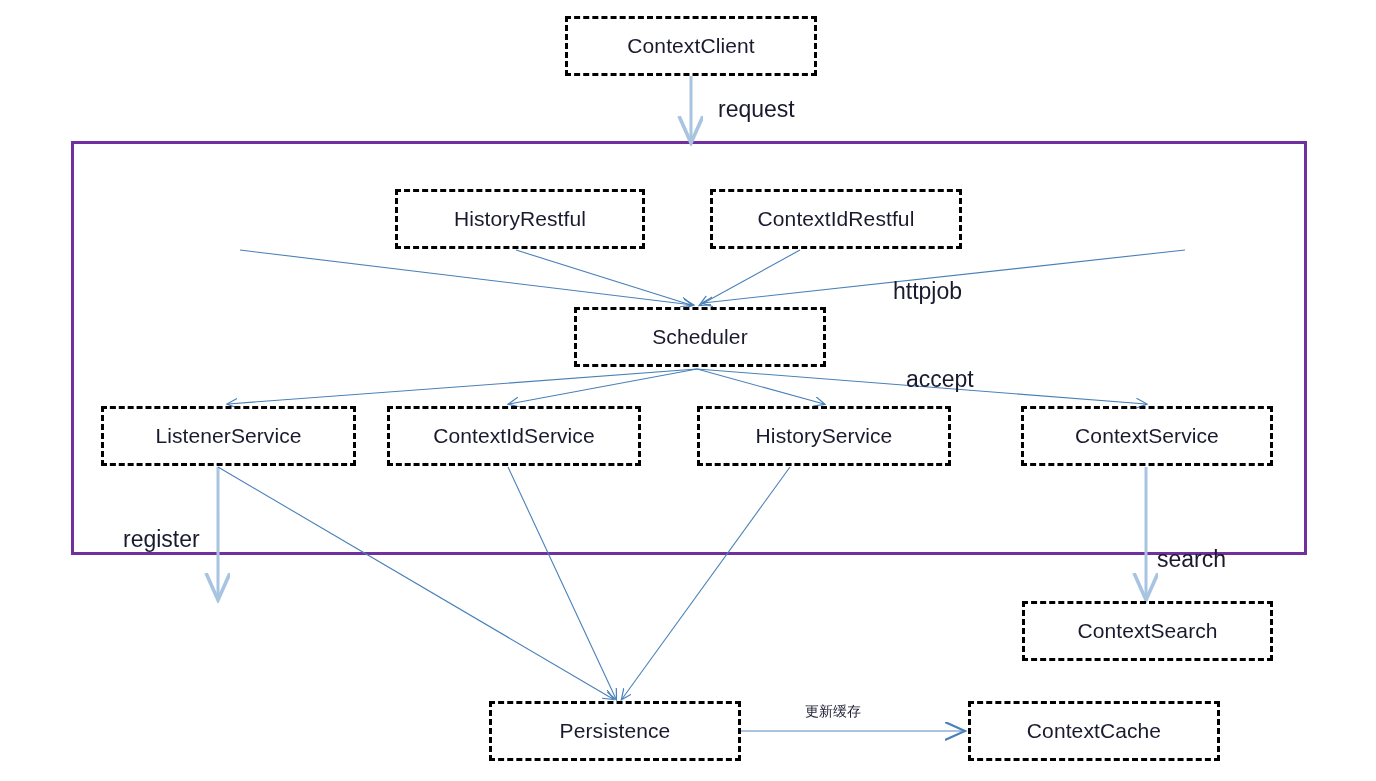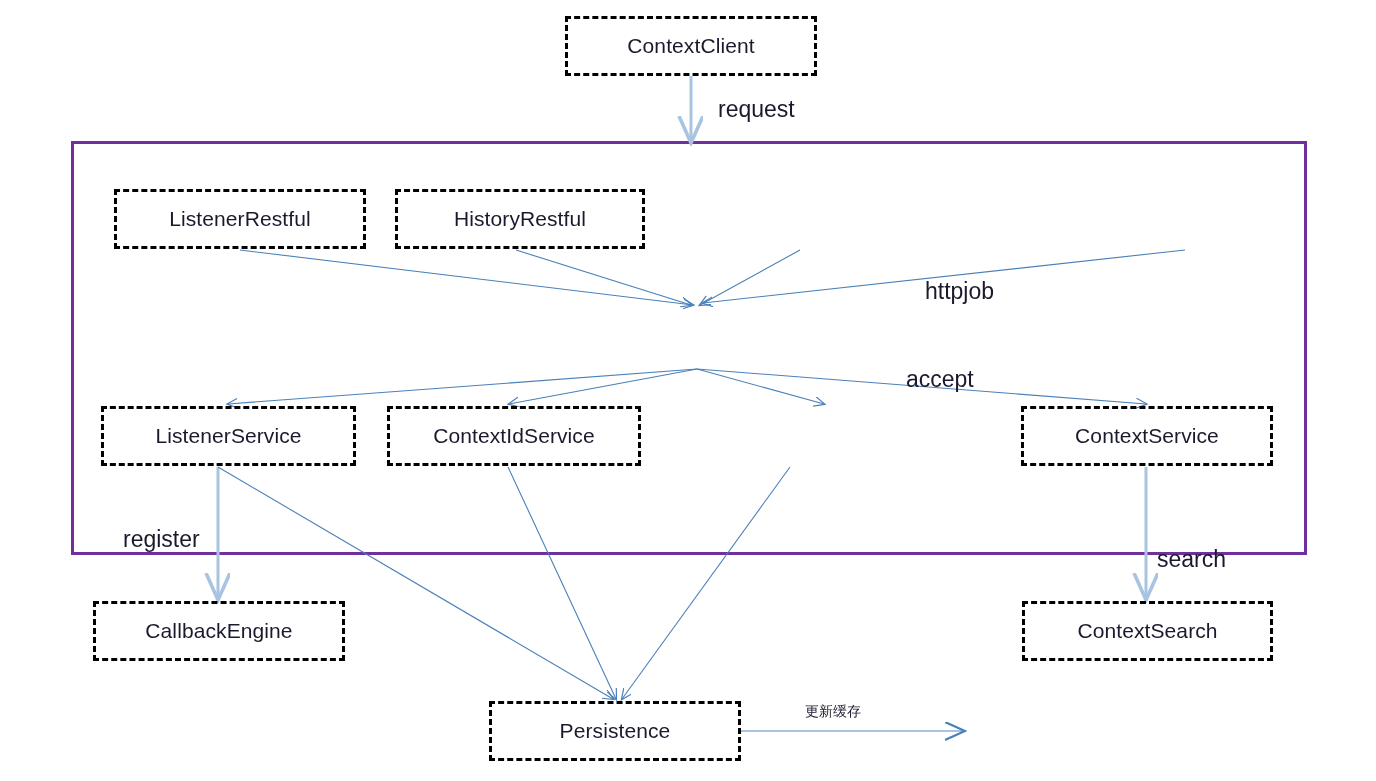--- a/index.html
+++ b/index.html
@@ -93,45 +93,51 @@
     <line x1="790" y1="467" x2="622" y2="699" stroke="#4a80b8" stroke-width="1.1" marker-end="url(#ah-thin)"></line>
 
     <line x1="1146" y1="467" x2="1146" y2="597" stroke="#a8c4e0" stroke-width="3" marker-end="url(#ah-thick)"></line>
 
     <line x1="741" y1="731" x2="963" y2="731" stroke="#a8c4e0" stroke-width="2" marker-end="url(#ah-thin)"></line>
   </svg>
 
   <div class="node" id="node-context-client" style="left: 565px; top: 16px; width: 252px; height: 60px; border-color: rgb(0, 0, 0); color: rgb(26, 26, 46);">
     <span>ContextClient</span>
   </div>
-  <div class="node" id="node-listener-restful" style="left: 114px; top: 189px; width: 252px; height: 60px; border-color: rgb(0, 0, 0); color: rgb(26, 26, 46);">
-    <span>ListenerRestful</span>
-  </div>
   <div class="node" id="node-history-restful" style="left: 395px; top: 189px; width: 250px; height: 60px; border-color: rgb(0, 0, 0); color: rgb(26, 26, 46);">
     <span>HistoryRestful</span>
+  </div>
+  <div class="node" id="node-context-id-restful" style="left: 710px; top: 189px; width: 252px; height: 60px; border-color: rgb(0, 0, 0); color: rgb(26, 26, 46);">
+    <span>ContextIdRestful</span>
+  </div>
+  <div class="node" id="node-scheduler" style="left: 574px; top: 307px; width: 252px; height: 60px; border-color: rgb(0, 0, 0); color: rgb(26, 26, 46);">
+    <span>Scheduler</span>
   </div>
   <div class="node" id="node-listener-service" style="left: 101px; top: 406px; width: 255px; height: 60px; border-color: rgb(0, 0, 0); color: rgb(26, 26, 46);">
     <span>ListenerService</span>
   </div>
   <div class="node" id="node-context-id-service" style="left: 387px; top: 406px; width: 254px; height: 60px; border-color: rgb(0, 0, 0); color: rgb(26, 26, 46);">
     <span>ContextIdService</span>
   </div>
+  <div class="node" id="node-history-service" style="left: 697px; top: 406px; width: 254px; height: 60px; border-color: rgb(0, 0, 0); color: rgb(26, 26, 46);">
+    <span>HistoryService</span>
+  </div>
   <div class="node" id="node-context-service" style="left: 1021px; top: 406px; width: 252px; height: 60px; border-color: rgb(0, 0, 0); color: rgb(26, 26, 46);">
     <span>ContextService</span>
-  </div>
-  <div class="node" id="node-callback-engine" style="left: 93px; top: 601px; width: 252px; height: 60px; border-color: rgb(0, 0, 0); color: rgb(26, 26, 46);">
-    <span>CallbackEngine</span>
   </div>
   <div class="node" id="node-context-search" style="left: 1022px; top: 601px; width: 251px; height: 60px; border-color: rgb(0, 0, 0); color: rgb(26, 26, 46);">
     <span>ContextSearch</span>
   </div>
   <div class="node" id="node-persistence" style="left: 489px; top: 701px; width: 252px; height: 60px; border-color: rgb(0, 0, 0); color: rgb(26, 26, 46);">
     <span>Persistence</span>
   </div>
+  <div class="node" id="node-context-cache" style="left: 968px; top: 701px; width: 252px; height: 60px; border-color: rgb(0, 0, 0); color: rgb(26, 26, 46);">
+    <span>ContextCache</span>
+  </div>
 
   <div class="edge-label" id="lbl-request" style="left: 718px; top: 96px;">request</div>
-  <div class="edge-label" id="lbl-httpjob" style="left: 893px; top: 278px; margin-left: 32px;">httpjob</div>
+  <div class="edge-label" id="lbl-httpjob" style="left: 893px; top: 278px;">httpjob</div>
   <div class="edge-label" id="lbl-accept" style="left: 906px; top: 366px;">accept</div>
   <div class="edge-label" id="lbl-register" style="left: 123px; top: 526px;">register</div>
   <div class="edge-label" id="lbl-search" style="left: 1157px; top: 526px; margin-top: 20px;">search</div>
   <div class="edge-label cjk" id="lbl-update-cache" style="left: 805px; top: 703px;">更新缓存</div>
 
 </div>
 
 </body></html>

